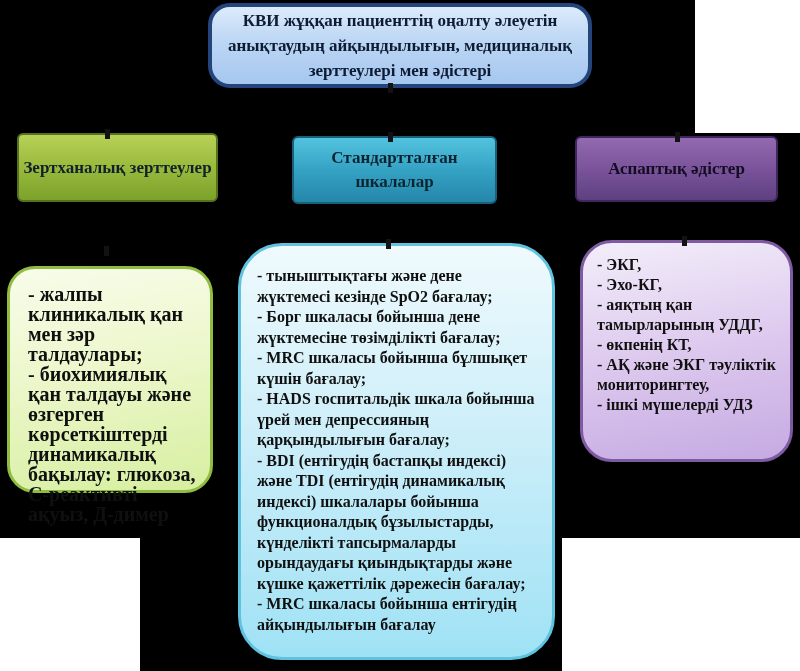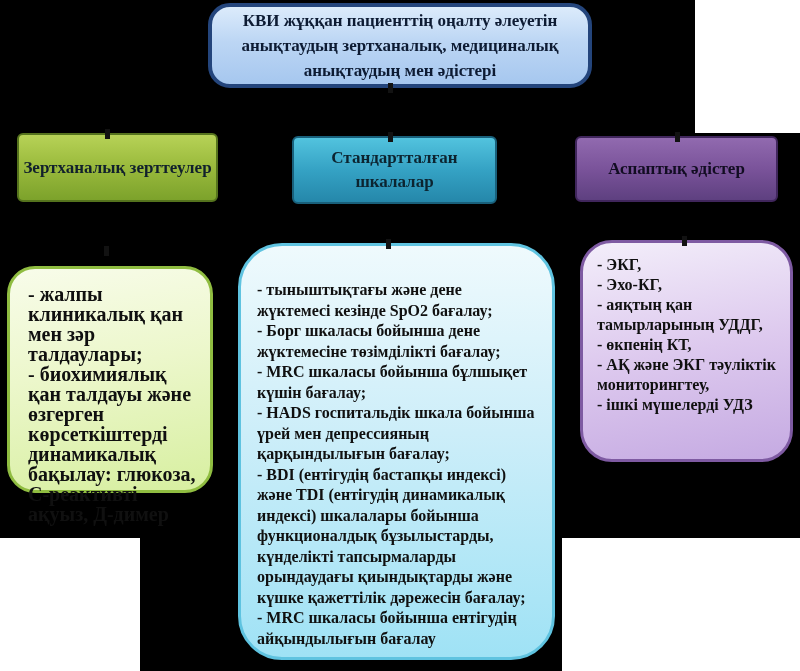--- a/index.html
+++ b/index.html
@@ -39,41 +39,41 @@
   #body-lab{
     left:7px;top:250px;width:206px;height:227px;border-radius:28px;
     background:linear-gradient(170deg,#f8fcea 0%,#ecf7cb 45%,#d7efa0 100%);
     border:3px solid #90bd41;
     padding:15px 10px 0 18px;font-size:20px;line-height:20px;margin-top:16px;
   }
   #body-std{
     left:238px;top:243px;width:317px;height:417px;border-radius:44px;
     background:linear-gradient(180deg,#effafd 0%,#cdeef9 45%,#9fe2f5 100%);
     border:3px solid #5fc3e0;
-    padding:34px 14px 0 16px;font-size:16px;line-height:20.5px;
+    padding:20px 14px 0 16px;font-size:16px;line-height:20.5px;
   }
   #body-ins{
     left:580px;top:240px;width:213px;height:222px;border-radius:32px;
     background:linear-gradient(170deg,#f3eefa 0%,#ddc9ee 50%,#c5aae2 100%);
     border:3px solid #7e5aa2;
     padding:12px 8px 0 14px;font-size:16px;line-height:20px;
   }
   .tick{position:absolute;width:5px;height:10px;background:#121212;}
 </style>
 </head>
 <body>
 
 <div id="stage">
 
   <div class="bg" id="bg-main"></div>
   <div class="bg" id="bg-right"></div>
   <div class="bg" id="bg-bottom"></div>
 
   <div class="box" id="title-box">
-    <span>КВИ жұққан пациенттің оңалту әлеуетін анықтаудың зертханалық, медициналық анықтаудың мен әдістері</span>
+    <span>КВИ жұққан пациенттің оңалту әлеуетін анықтаудың айқындылығын, медициналық зерттеулері мен әдістері</span>
   </div>
   <div class="tick" style="left:388px;top:83px;"></div>
 
   <div class="box hdr" id="hdr-lab">
     <span>Зертханалық зерттеулер</span>
   </div>
   <div class="box hdr" id="hdr-std">
     <span>Стандартталған шкалалар</span>
   </div>
   <div class="box hdr" id="hdr-ins">

